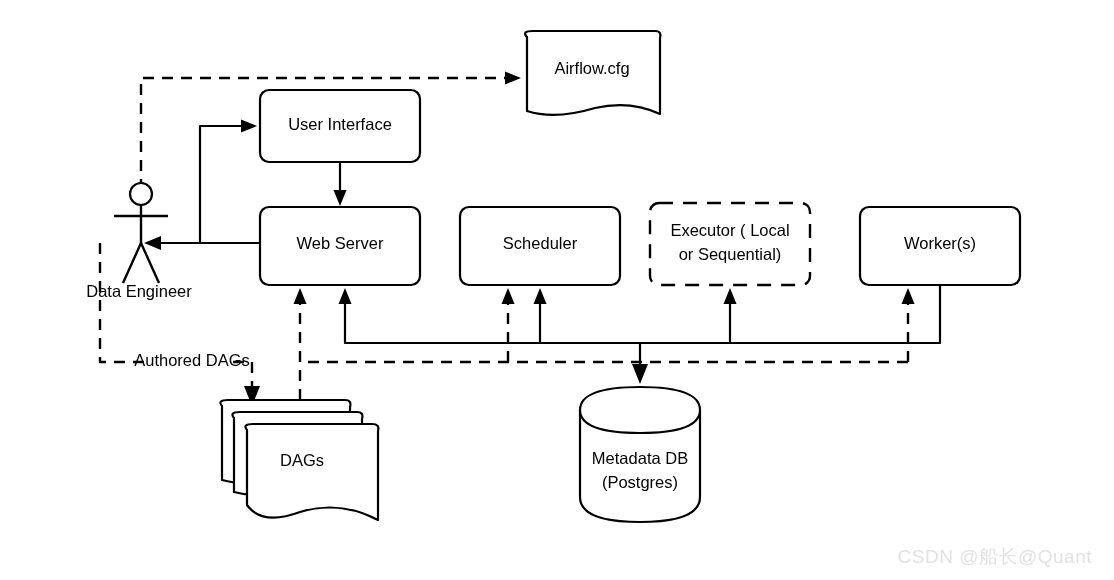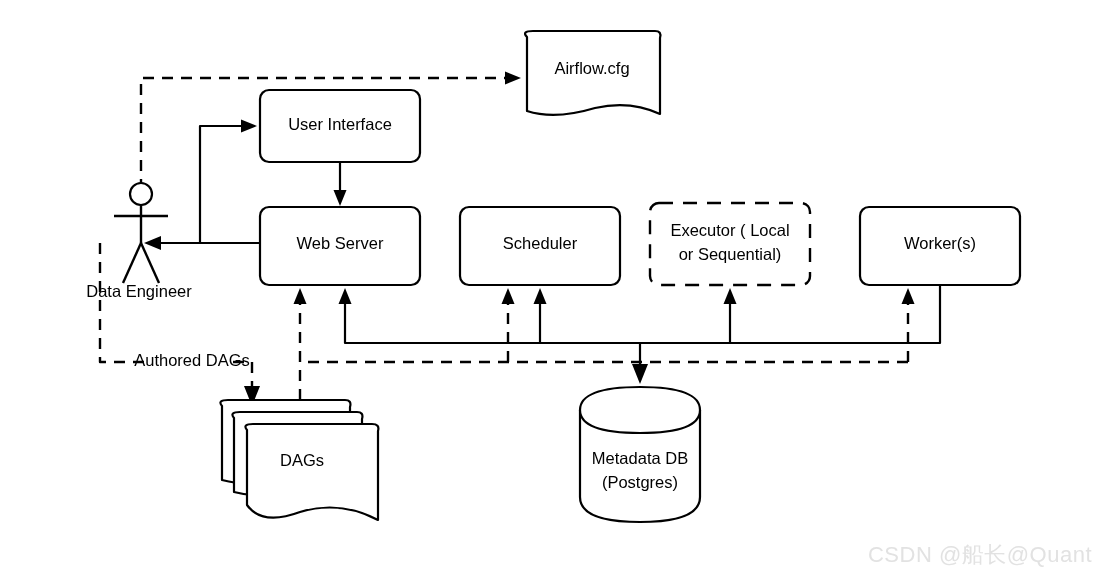--- a/index.html
+++ b/index.html
@@ -78,21 +78,21 @@
     font-size: 16.5px;
     fill: #000000;
     text-anchor: middle;
     dominant-baseline: middle;
   }
   .watermark-text {
     position: absolute;
     right: 12px;
     bottom: 10px;
     font-family: "Liberation Sans", sans-serif;
-    font-size: 22px;
+    font-size: 19px;
     color: #e2e2e2;
     letter-spacing: 0.5px;
     white-space: nowrap;
     user-select: none;
   }
 </style>
 </head>
 <body>
 
 <div id="stage">

